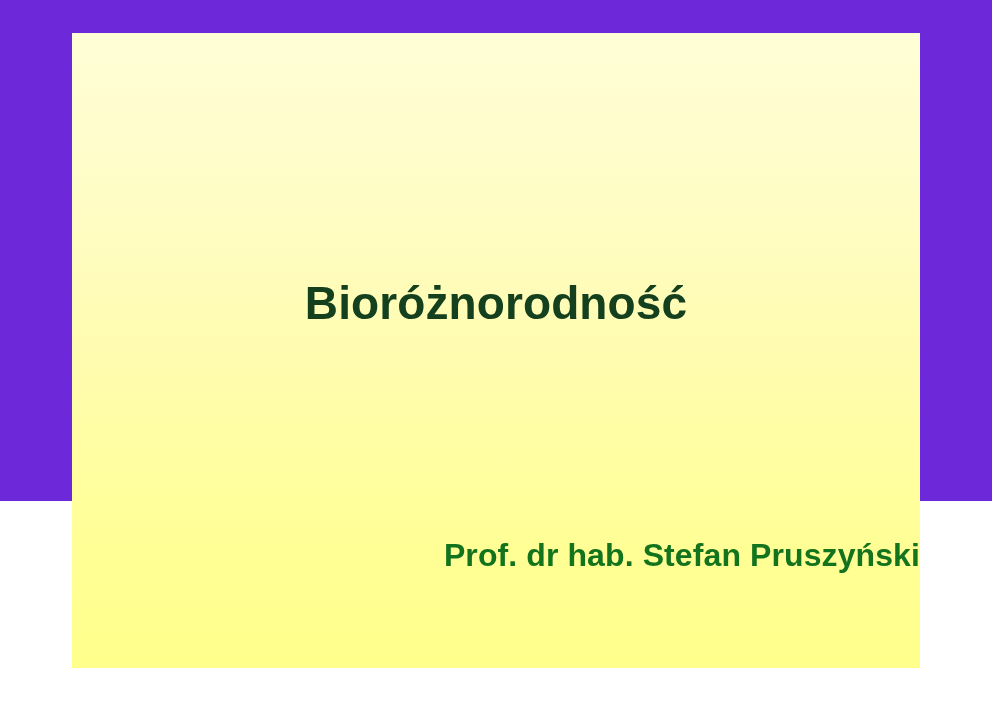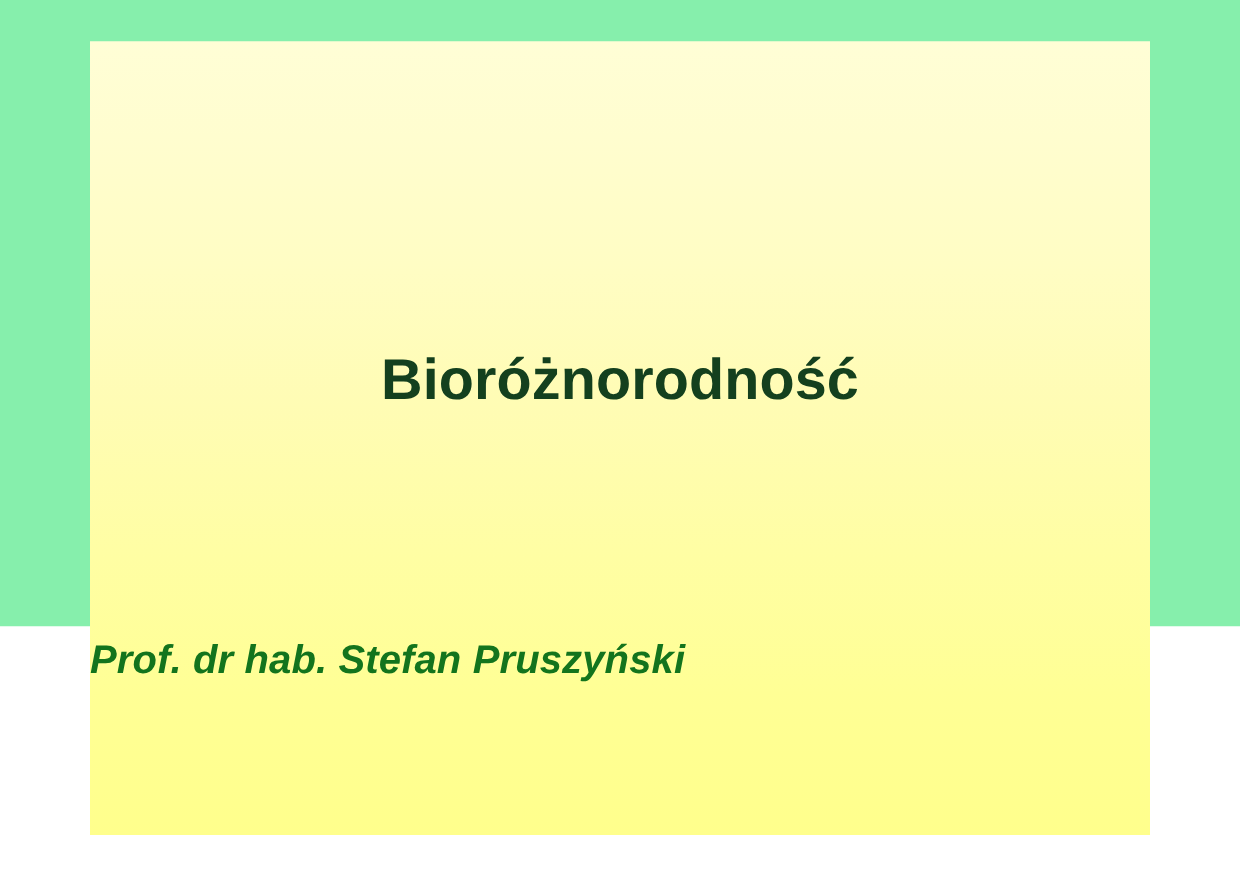--- a/index.html
+++ b/index.html
@@ -11,21 +11,21 @@
     height: 701px;
     background: #ffffff;
     font-family: "Liberation Sans", sans-serif;
     overflow: hidden;
   }
 
   .canvas {
     position: relative;
     width: 992px;
     height: 501px;
-    background: #86efac;
+    background: #6d28d9;
   }
 
   
   .slide {
     position: absolute;
     left: 72px;
     top: 33px;
     width: 848px;
     height: 635px;
     background: linear-gradient(to bottom,
@@ -70,23 +70,22 @@
     line-height: 62px;
     letter-spacing: 0.1px;
     white-space: nowrap;
   }
 
   
   .subtitle-block {
     position: absolute;
     left: 0;
     right: 0;
-    top: 473px;
-    text-align: left;
-    font-style: italic;
+    top: 501px;
+    text-align: right;
   }
 
   .subtitle-line {
     display: block;
     color: #13741d;
     font-family: "Liberation Sans", sans-serif;
     font-weight: bold;
     font-size: 32px;
     line-height: 42px;
     letter-spacing: 0.1px;

